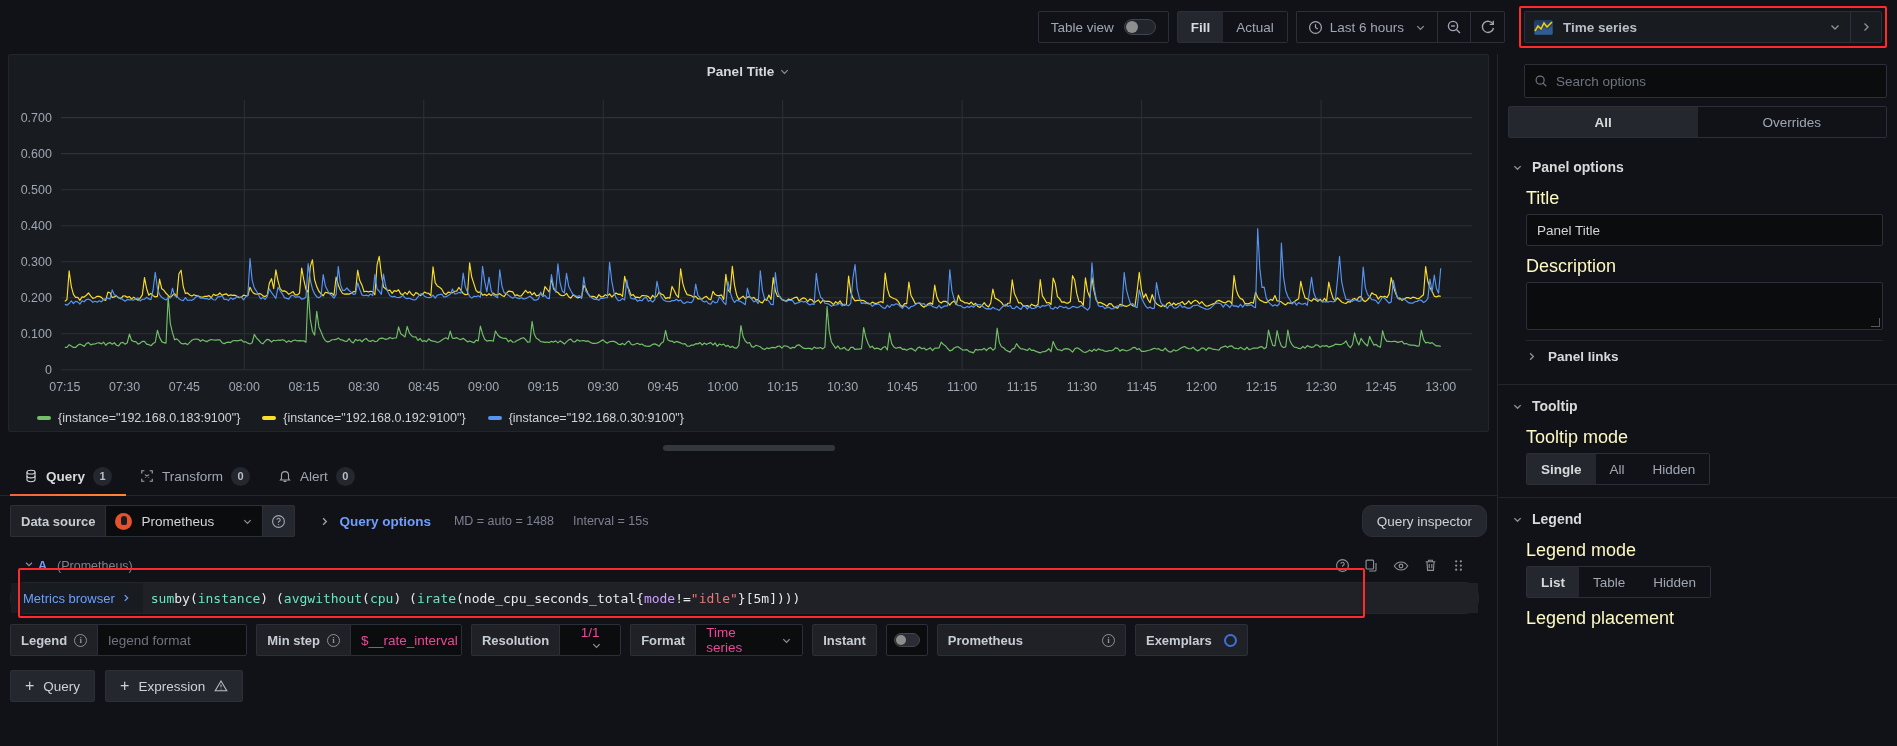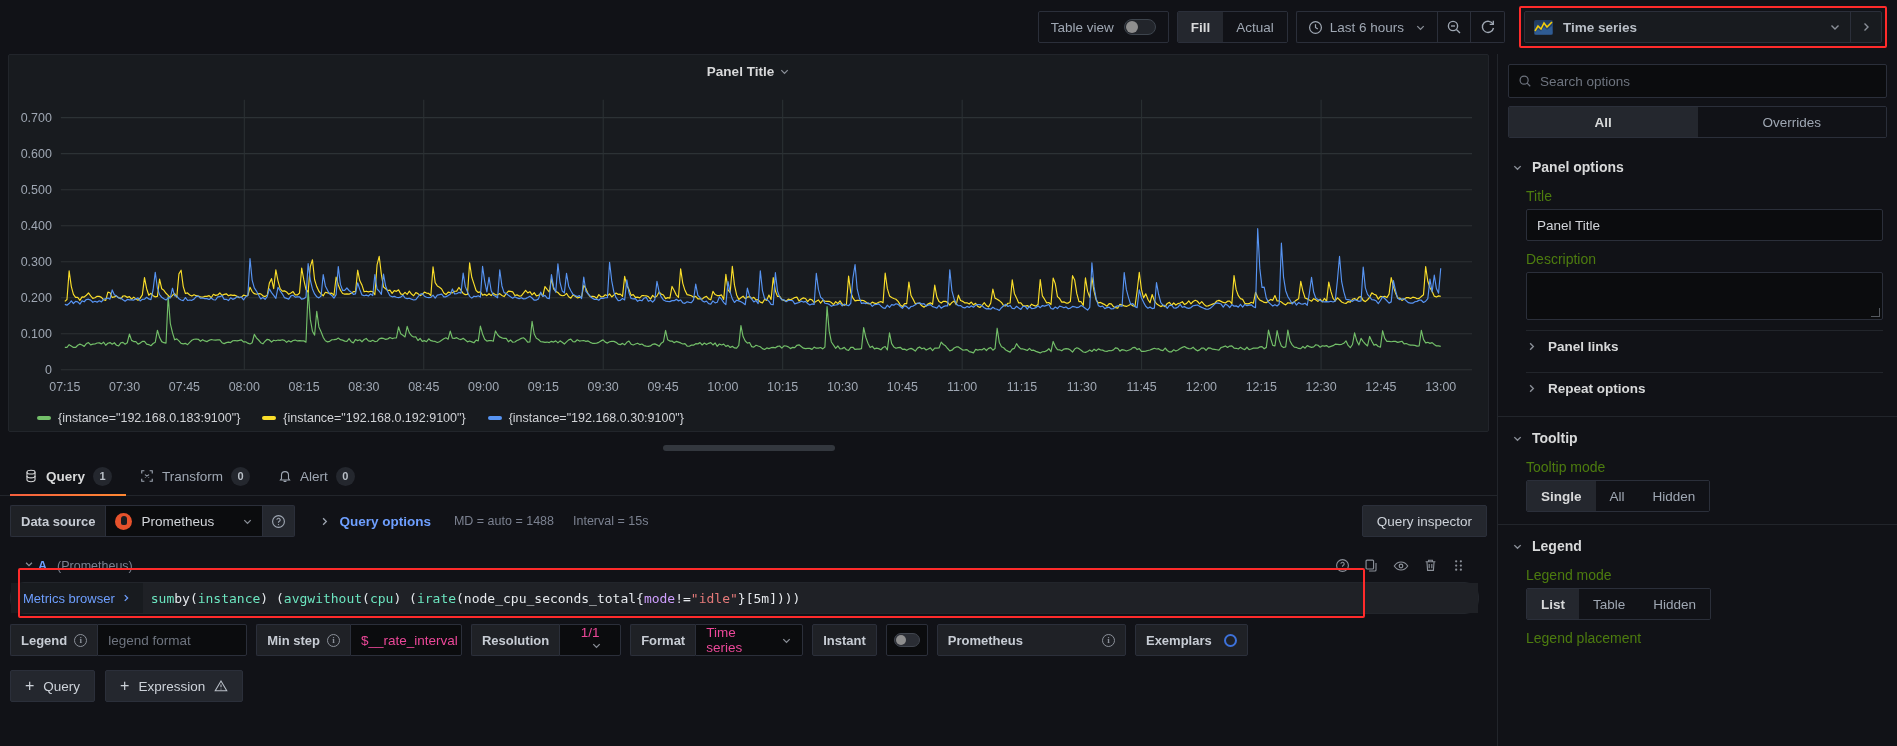--- a/index.html
+++ b/index.html
@@ -172,21 +172,21 @@
     width: 32px; height: 32px; display:flex; align-items:center; justify-content:center;
     background: #24272e; border: 1px solid #2b2f3a; border-left: none;
     color: #9fa7b3; cursor: pointer; border-radius: 0 2px 2px 0;
   }
   .qopts { display: flex; align-items: center; gap: 9px; margin-left: 24px; }
   .qopts .chev { color: #9fa7b3; font-size: 13px; }
   .qopts .qo-link { color: #6e9fff; font-size: 13.5px; font-weight: 600; cursor: pointer; }
   .qopts .qo-meta { color: #7b8190; font-size: 12.5px; margin-left: 14px; }
   .qinspector {
     margin-left: auto; height: 32px; padding: 0 14px; display:flex; align-items:center;
-    background: #24272e; border: 1px solid #2b2f3a; border-radius: 2px;
+    background: #24272e; border: 1px solid #2b2f3a; border-radius: 10px;
     font-size: 13.5px; color: #cdd2d9; cursor: pointer; white-space: nowrap;
   }
 
   
   .qcard-outer { margin-top: 18px; position: relative; }
   .qcard-head {
     display: flex; align-items: center; gap: 10px;
     height: 20px; padding-left: 28px; font-size: 12.5px;
   }
   .qcard-head .qid { color: #6e9fff; font-weight: 700; }
@@ -252,41 +252,41 @@
   .btn-sec {
     display:flex; align-items:center; gap:9px; height:32px; padding:0 14px;
     background:#24272e; border:1px solid #2b2f3a; border-radius:2px;
     font-size:13.5px; color:#cdd2d9; cursor:pointer; white-space:nowrap;
   }
   .btn-sec .plus { font-size: 16px; line-height: 1; color:#cdd2d9; }
   .warn-tri { color:#b9bfc7; }
 
   
   .opt-search {
-    margin: 10px 10px 0 10px; height: 32px;
+    margin: 10px 10px 0 26px; height: 32px;
     display:flex; align-items:center; gap:8px; padding: 16px 9px;
     background:#0b0c0e; border:1px solid #2b2f3a; border-radius:2px;
     color:#6e747f; font-size:13.5px;
   }
   .opt-tabs { display:flex; margin: 8px 10px 0 10px; border:1px solid #2b2f3a; border-radius:2px; overflow:hidden; }
   .opt-tab {
     flex:1; height:30px; display:flex; align-items:center; justify-content:center;
     font-size:13.5px; color:#9fa7b3; background:#111217; cursor:pointer;
   }
   .opt-tab.active { background:#24272e; color:#d8d9da; font-weight:600; }
   .opt-scroll { flex:1; overflow:hidden; }
   .opt-section { border-top:1px solid #22252b; padding: 10px 0 12px 0; }
   .opt-section:first-child { border-top:none; }
   .sec-head {
     display:flex; align-items:center; gap:9px; padding: 0 10px 0 14px;
     font-size:14px; color:#d8d9da; font-weight:600; cursor:pointer; height:22px;
   }
   .sec-head .chev { color:#8b9099; display:flex; }
   .opt-field { padding: 10px 14px 0 28px; }
-  .opt-label { font-size:14px; color:#4d7c0f; margin-bottom:5px; }
+  .opt-label { font-size:18px; color:#fef9c3; margin-bottom:5px; }
   .opt-input {
     height:32px; background:#0b0c0e; border:1px solid #2b2f3a; border-radius:2px;
     display:flex; align-items:center; padding:0 10px; font-size:13.5px; color:#d2d5da;
   }
   .opt-textarea {
     height:48px; background:#0b0c0e; border:1px solid #2b2f3a; border-radius:2px;
     position:relative;
   }
   .opt-textarea::after{
     content:""; position:absolute; right:2px; bottom:2px; width:8px; height:8px;
@@ -751,28 +751,20 @@
 
           <div class="opt-sub">
             <span class="chev">
               <svg width="11" height="11" viewBox="0 0 12 12" fill="none" stroke="#8b9099" stroke-width="1.5">
                   <path d="M4.5 2.5L8 6l-3.5 3.5"></path>
                 </svg>
             </span>
             <span>Panel links</span>
           </div>
 
-          <div class="opt-sub">
-            <span class="chev">
-              <svg width="11" height="11" viewBox="0 0 12 12" fill="none" stroke="#8b9099" stroke-width="1.5">
-                  <path d="M4.5 2.5L8 6l-3.5 3.5"></path>
-                </svg>
-            </span>
-            <span>Repeat options</span>
-          </div>
         </div>
 
         <div class="opt-section">
           <div class="sec-head">
             <span class="chev">
               <svg width="11" height="11" viewBox="0 0 12 12" fill="none" stroke="#8b9099" stroke-width="1.5">
                   <path d="M2.5 4.5L6 8l3.5-3.5"></path>
                 </svg>
             </span>
             <span>Tooltip</span>

